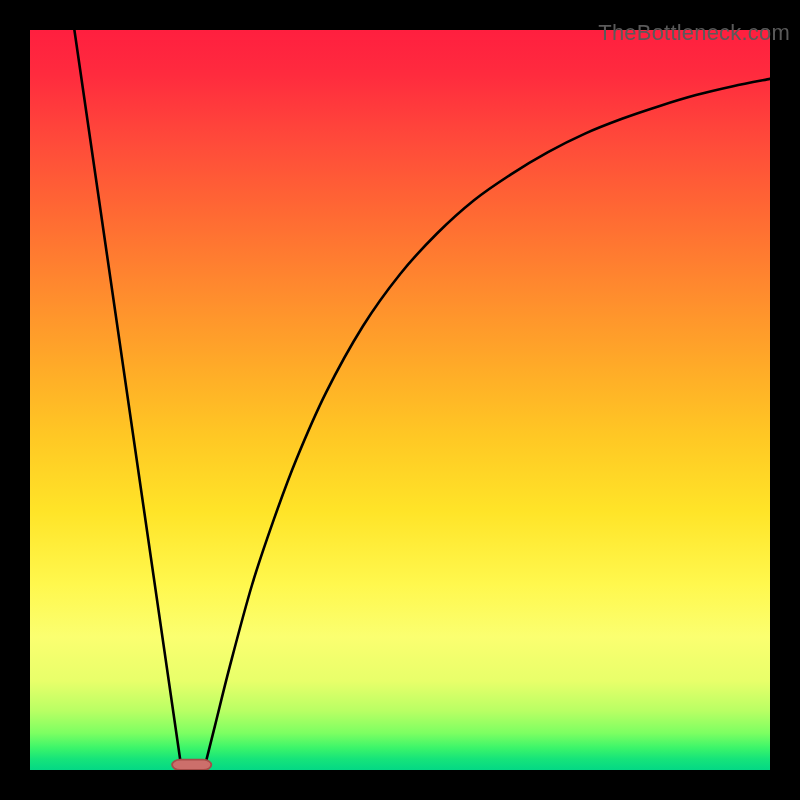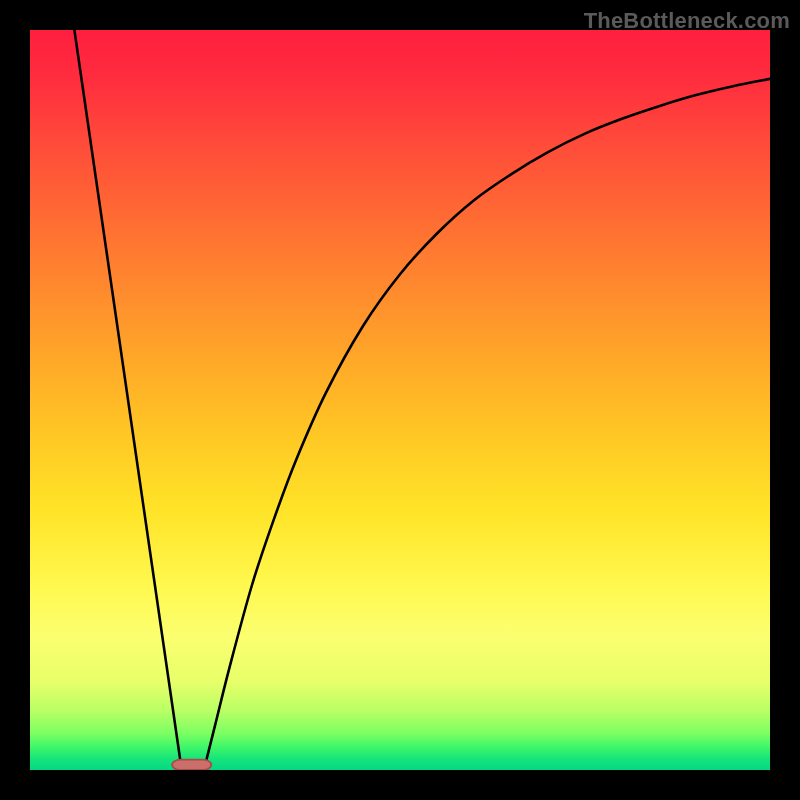--- a/index.html
+++ b/index.html
@@ -12,25 +12,25 @@
     font-family: Arial, Helvetica, sans-serif;
   }
   .frame {
     position: relative;
     width: 800px;
     height: 800px;
     background: #000;
   }
   .watermark {
     position: absolute;
-    top: 8px;
+    top: 20px;
     right: 10px;
     color: #5a5a5a;
     font-size: 22px;
-    font-weight: 700;
+    font-weight: 400;
     letter-spacing: 0.2px;
     z-index: 5;
   }
   .gradient {
     position: absolute;
     left: 30px;
     top: 30px;
     width: 740px;
     height: 740px;
     background: linear-gradient(to bottom,

